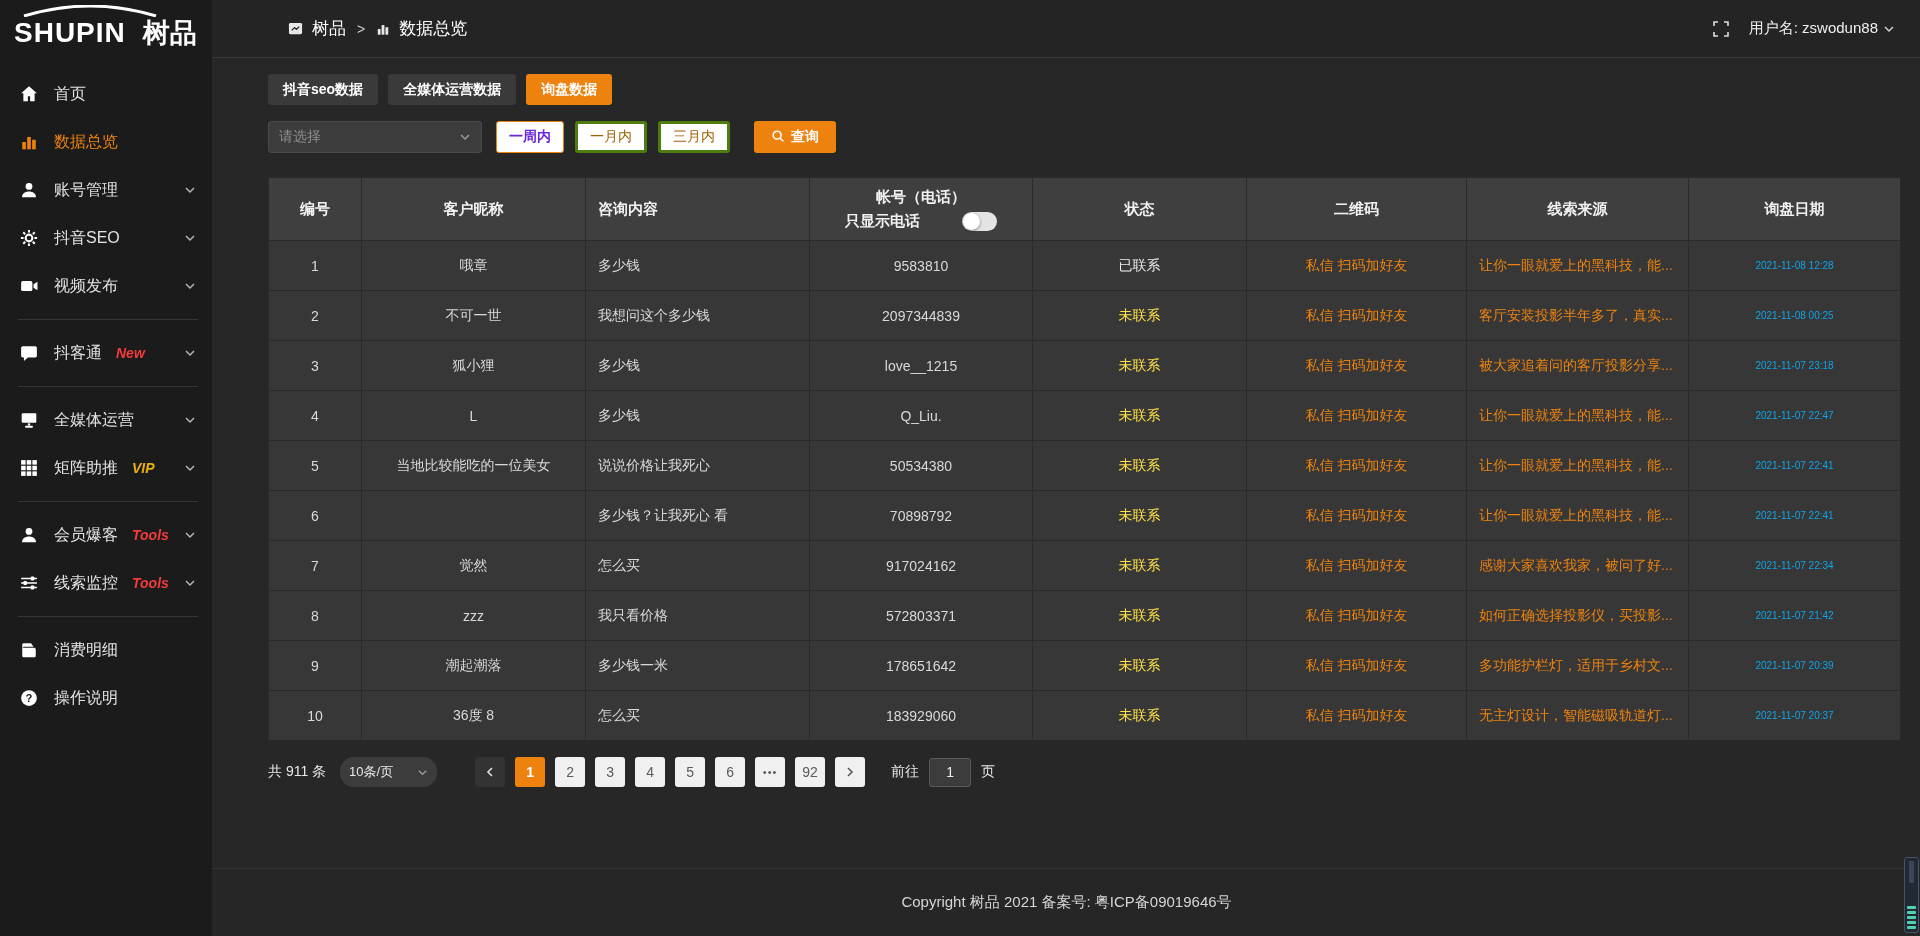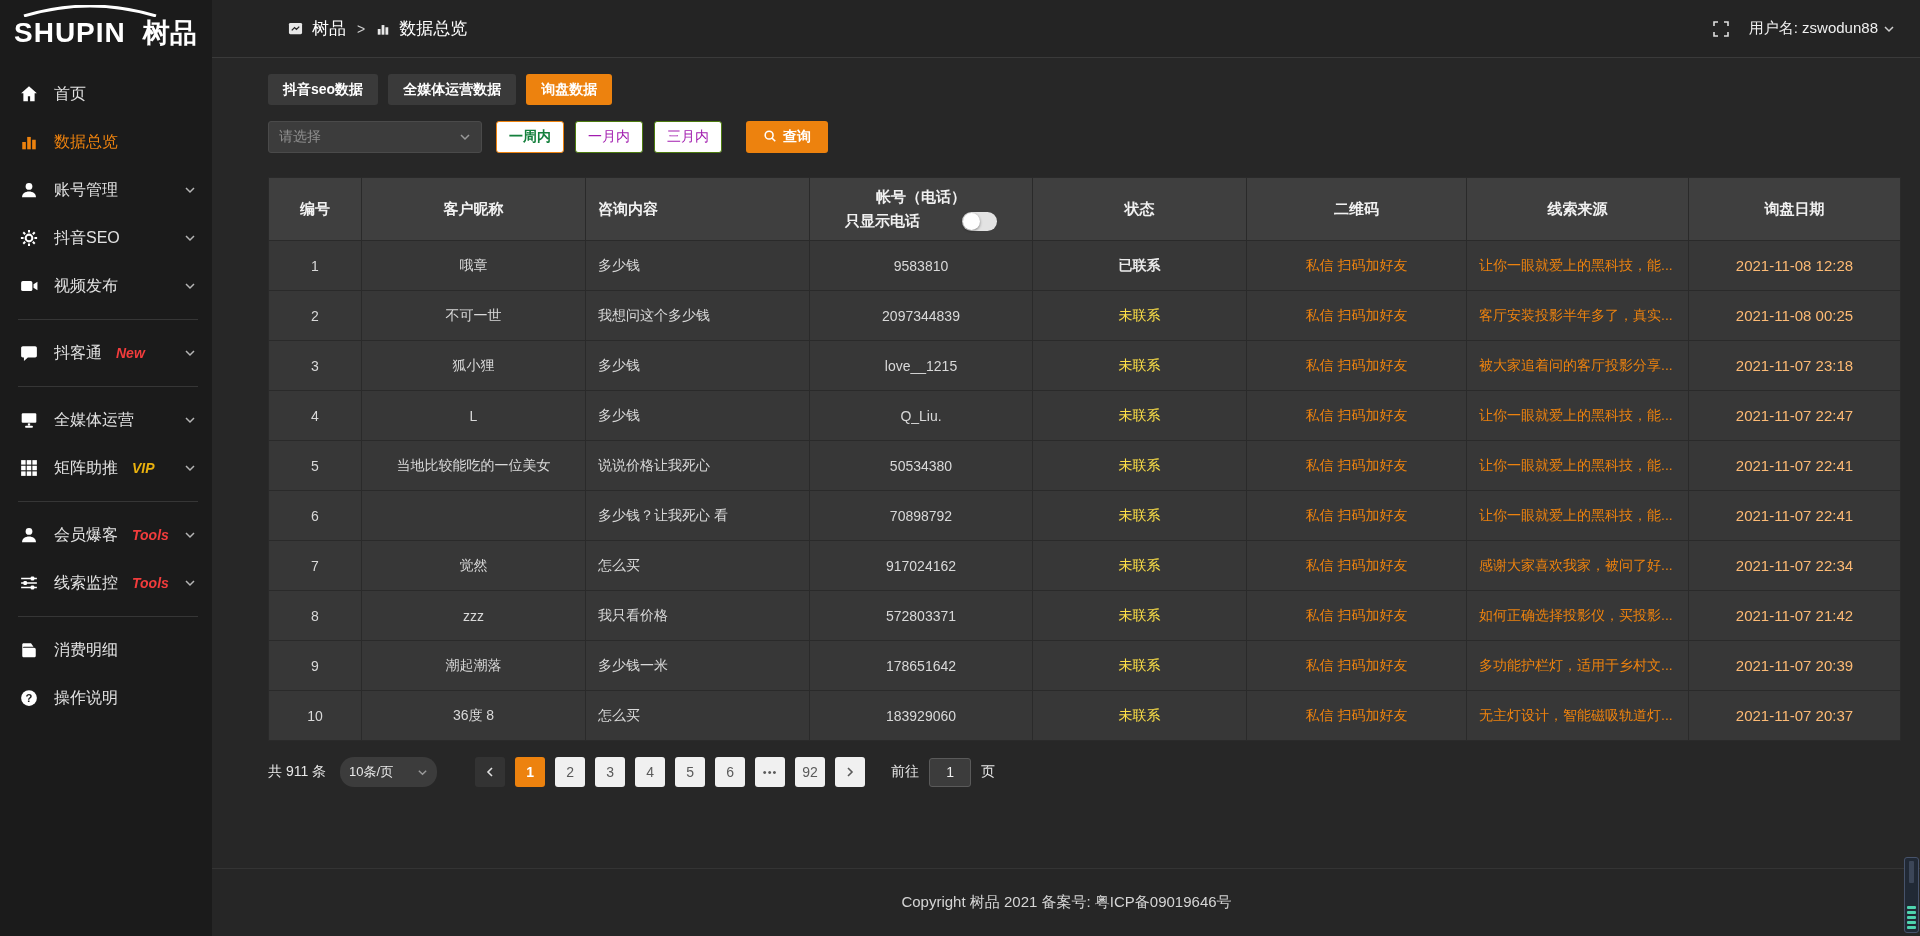--- a/index.html
+++ b/index.html
@@ -42,35 +42,35 @@
   
   .tabs { display:flex; gap:10px; margin-bottom:16px; }
   .tab { border:none; background:#3a3a3a; color:#fff; font-size:14px; font-weight:bold; height:31px; padding:0 15px; border-radius:3px; cursor:pointer; font-family:inherit; }
   .tab.active { background:#ed820e; }
 
   
   .filter-row { display:flex; align-items:center; margin-bottom:24px; }
   .select { width:214px; height:32px; background:#3c3c3c; border:1px solid #4a4a4a; border-radius:3px; display:flex; align-items:center; justify-content:space-between; padding:0 10px; font-size:14px; color:#8f8f8f; cursor:pointer; margin-right:14px; }
   .select .s-chev { color:#9a9a9a; }
   .ranges { display:flex; gap:11px; }
-  .range-btn { height:32px; padding:0 12px; background:#fff; border:1px solid #4d7c0f; border-radius:3px; color:#a21caf; font-size:14px; cursor:pointer; font-family:inherit; }
-  .range-btn.active { border:1px solid #ed820e; color:#15803d; font-weight:bold; }
+  .range-btn { height:32px; padding:0 12px; background:#fff; border:3px solid #4d7c0f; border-radius:3px; color:#a16207; font-size:14px; cursor:pointer; font-family:inherit; }
+  .range-btn.active { border:1px solid #ed820e; color:#6d28d9; font-weight:bold; }
   .search-btn { margin-left:24px; height:32px; padding:0 17px; background:#ed820e; color:#fff; border:none; border-radius:3px; display:flex; align-items:center; gap:6px; font-size:14px; font-weight:bold; cursor:pointer; font-family:inherit; }
 
   
   table { width:100%; border-collapse:collapse; table-layout:fixed; }
   th,td { border:1px solid #2a2a2a; overflow:hidden; white-space:nowrap; text-overflow:ellipsis; }
   th { background:#3f3f3f; height:63px; font-size:15px; font-weight:bold; color:#f1f1f1; text-align:center; }
   th.l { text-align:left; padding-left:12px; }
   td { background:#373737; height:50px; text-align:center; font-size:14px; color:#d9d9d9; padding:0 6px; }
   td.l { text-align:left; padding:0 12px; }
   td.or { color:#ed820e; cursor:pointer; }
   td.st { color:#fde047; }
-  td.st.done { color:#eaeaea;font-weight:bold; }
-  td.dt { color:#fdba74; font-size:15px; }
+  td.st.done { color:#eaeaea; }
+  td.dt { color:#0ea5e9; font-size:10px; }
   .th-toggle-row { display:flex; align-items:center; justify-content:center; margin-top:5px;gap:35px; }
   .toggle { width:35px; height:19px; background:#e3e3e3; border-radius:10px; display:inline-flex; align-items:center; padding:1px; margin-left:7px; cursor:pointer; }
   .knob { width:17px; height:17px; background:#fff; border-radius:50%; box-shadow:0 1px 3px rgba(0,0,0,.45); }
 
   
   .pagination { display:flex; align-items:center; margin-top:16px; font-size:14px; color:#e8e8e8; }
   .pg-total { margin-right:14px; }
   .psize { width:97px; height:30px; background:#3c3c3c; border-radius:14px; display:flex; align-items:center; justify-content:space-between; padding:0 9px; font-size:13px; cursor:pointer; margin-right:22px; }
   .psize .s-chev { color:#9a9a9a; }
   .pg-btn { min-width:30px; height:30px; border:none; border-radius:3px; background:#333333; color:#e0e0e0; font-size:14px; cursor:pointer; font-family:inherit; display:flex; align-items:center; justify-content:center; }

